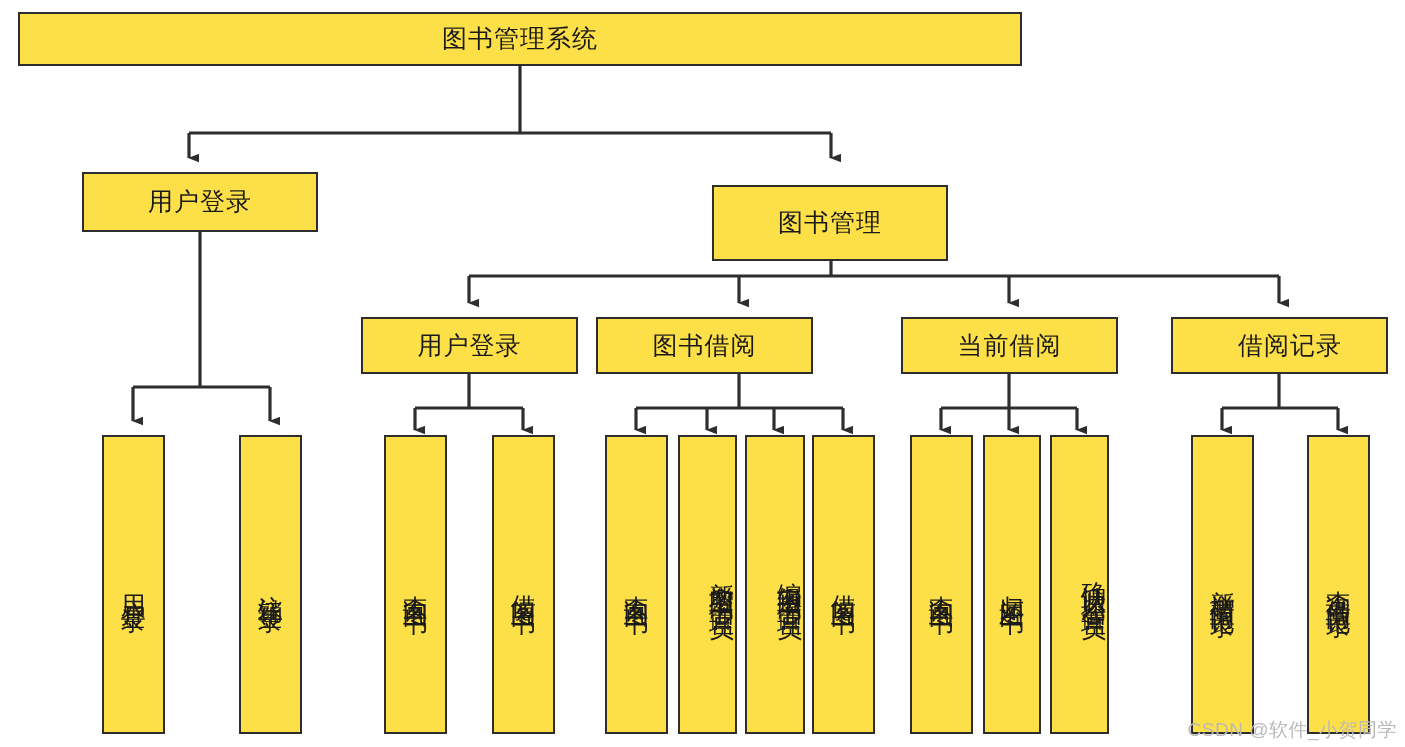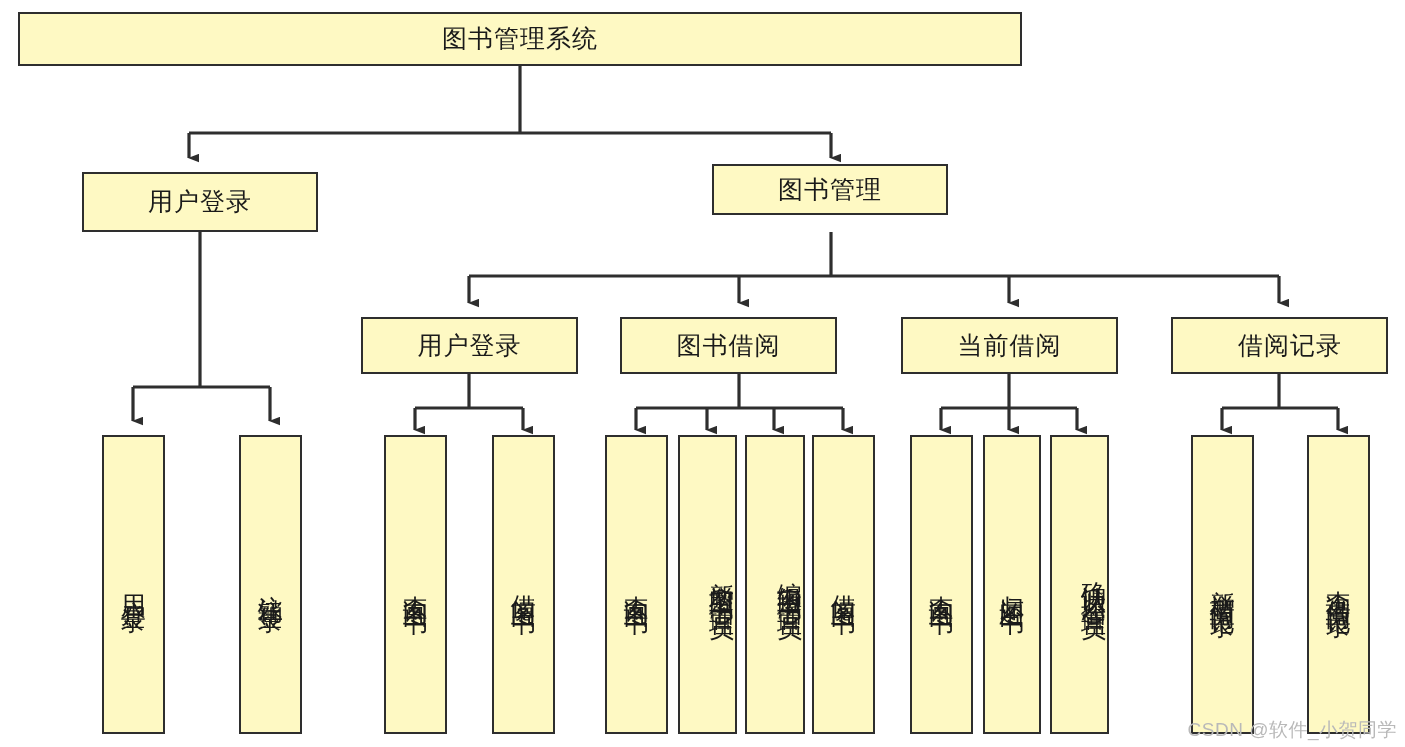--- a/index.html
+++ b/index.html
@@ -15,21 +15,21 @@
   }
   #diagram-root {
     position: relative;
     width: 1405px;
     height: 747px;
     background: #ffffff;
   }
   .node {
     position: absolute;
     box-sizing: border-box;
-    background: #fef9c3;
+    background: #fde047;
     border: 2px solid #2e2e2e;
     display: flex;
     align-items: center;
     justify-content: center;
     color: #1a1a1a;
   }
   .node.horizontal {
     font-size: 25px;
     line-height: 1.1;
     letter-spacing: 1px;
@@ -138,28 +138,28 @@
     </g>
   </svg>
 
   <div class="node horizontal" style="left:18px; top:12px; width:1004px; height:54px;">
     <span class="label">图书管理系统</span>
   </div>
 
   <div class="node horizontal" style="left:82px; top:172px; width:236px; height:60px;">
     <span class="label">用户登录</span>
   </div>
-  <div class="node horizontal" style="left:712px; top:164px; width:236px; height:51px;">
+  <div class="node horizontal" style="left:712px; top:185px; width:236px; height:76px;">
     <span class="label">图书管理</span>
   </div>
 
   <div class="node horizontal" style="left:361px; top:317px; width:217px; height:57px;">
     <span class="label">用户登录</span>
   </div>
-  <div class="node horizontal" style="left:620px; top:317px; width:217px; height:57px;">
+  <div class="node horizontal" style="left:596px; top:317px; width:217px; height:57px;">
     <span class="label">图书借阅</span>
   </div>
   <div class="node horizontal" style="left:901px; top:317px; width:217px; height:57px;justify-content:center;">
     <span class="label">当前借阅</span>
   </div>
   <div class="node horizontal" style="left:1171px; top:317px; width:217px; height:57px;padding-left:21px;">
     <span class="label">借阅记录</span>
   </div>
 
   <div class="node vertical v-center" style="left:102px; top:435px; width:63px; height:299px;">

